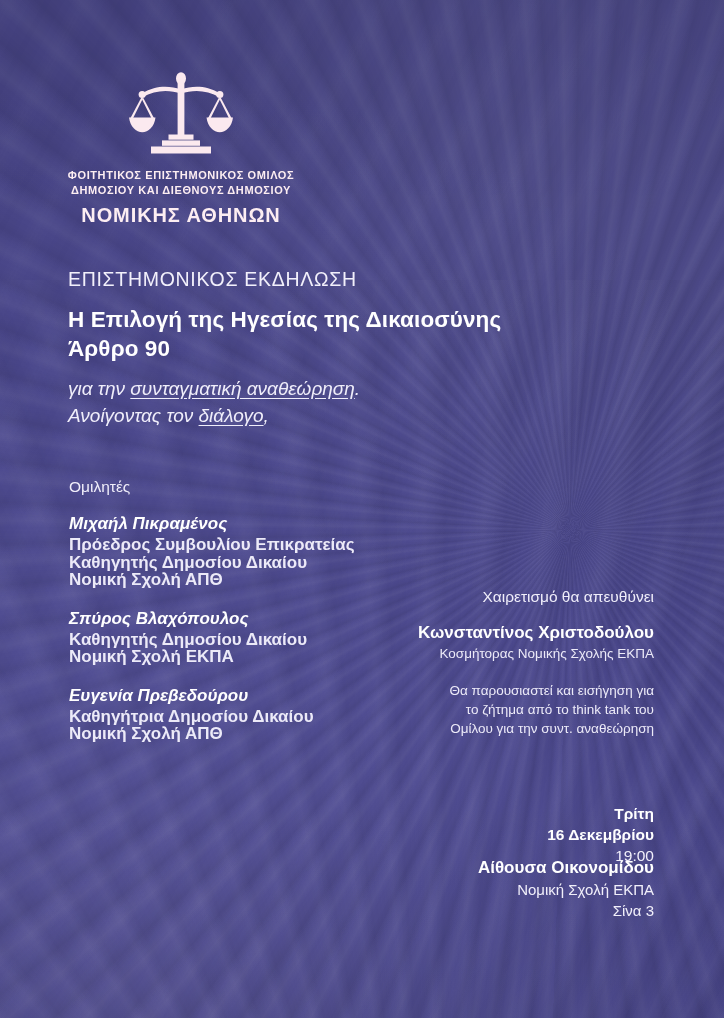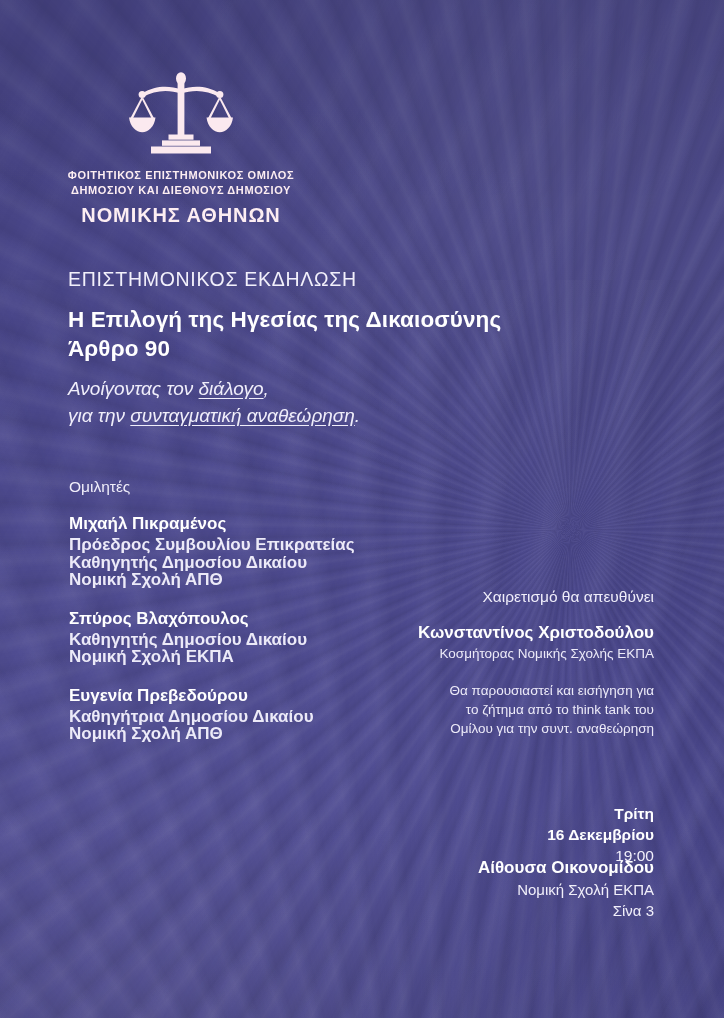--- a/index.html
+++ b/index.html
@@ -165,20 +165,21 @@
     margin-bottom: 17px;
   }
   .speaker { margin-bottom: 19px; }
   .speaker:last-child { margin-bottom: 0; }
   .sp-name {
     font-size: 17px;
     font-weight: bold;
     color: #ffffff;
     line-height: 22px;
     margin-bottom: 1px;
+    font-style: italic;
   }
   .sp-line {
     font-size: 17px;
     font-weight: 700;
     color: #eceaf8;
     line-height: 17.5px;
   }
 
   
   .greeting {
@@ -299,22 +300,22 @@
       <div class="org-line1">ΦΟΙΤΗΤΙΚΟΣ ΕΠΙΣΤΗΜΟΝΙΚΟΣ ΟΜΙΛΟΣ</div>
       <div class="org-line2">ΔΗΜΟΣΙΟΥ ΚΑΙ ΔΙΕΘΝΟΥΣ ΔΗΜΟΣΙΟΥ</div>
       <div class="org-line3">ΝΟΜΙΚΗΣ ΑΘΗΝΩΝ</div>
     </div>
 
     <div class="kicker">ΕΠΙΣΤΗΜΟΝΙΚΟΣ ΕΚΔΗΛΩΣΗ</div>
     <div class="main-title">Η Επιλογή της Ηγεσίας της Δικαιοσύνης
 Άρθρο 90</div>
 
     <div class="subtitle">
+      <div><span>για την </span><u>συνταγματική αναθεώρηση</u><span>.</span></div>
       <div><span>Ανοίγοντας τον </span><u>διάλογο</u><span>,</span></div>
-      <div><span>για την </span><u>συνταγματική αναθεώρηση</u><span>.</span></div>
     </div>
 
     <div class="speakers">
       <div class="speakers-label">Ομιλητές</div>
 
       <div class="speaker">
         <div class="sp-name">Μιχαήλ Πικραμένος</div>
         <div class="sp-line">Πρόεδρος Συμβουλίου Επικρατείας</div>
         <div class="sp-line">Καθηγητής Δημοσίου Δικαίου</div>
         <div class="sp-line">Νομική Σχολή ΑΠΘ</div>

